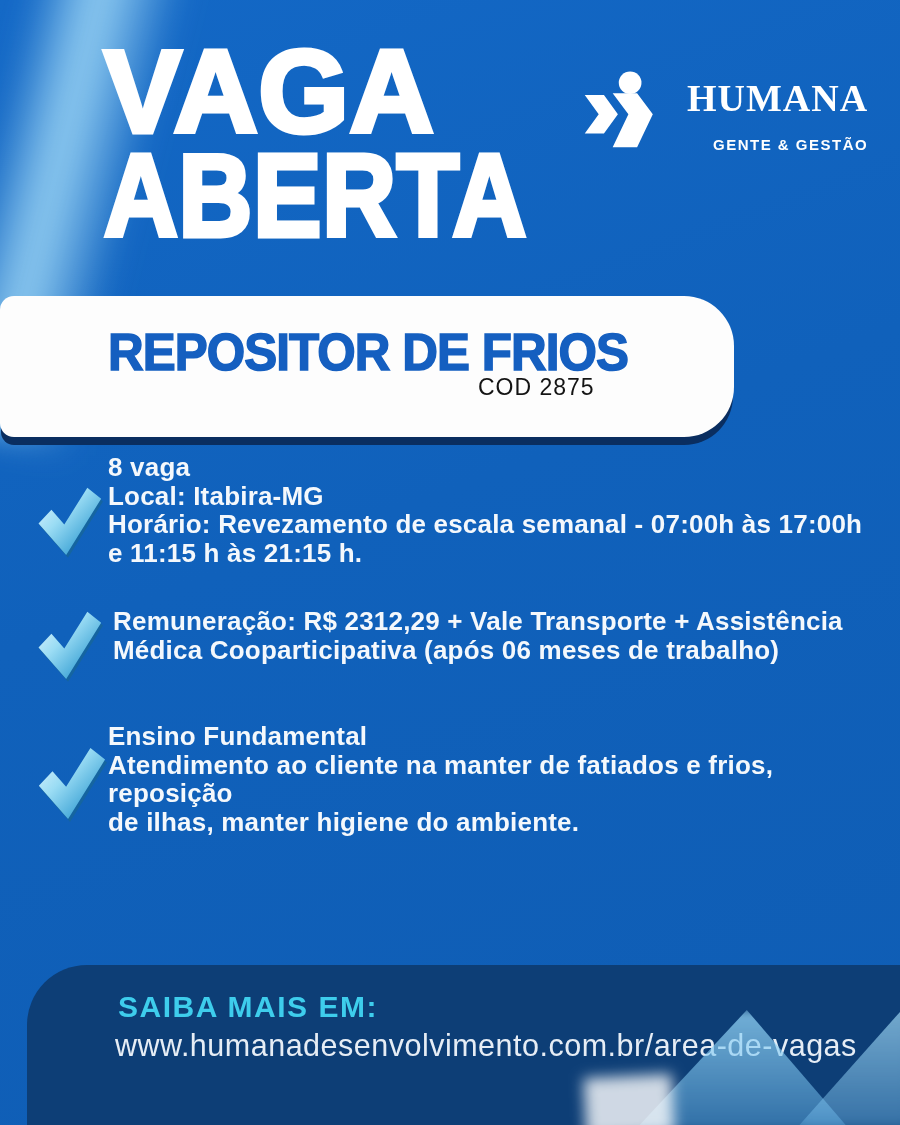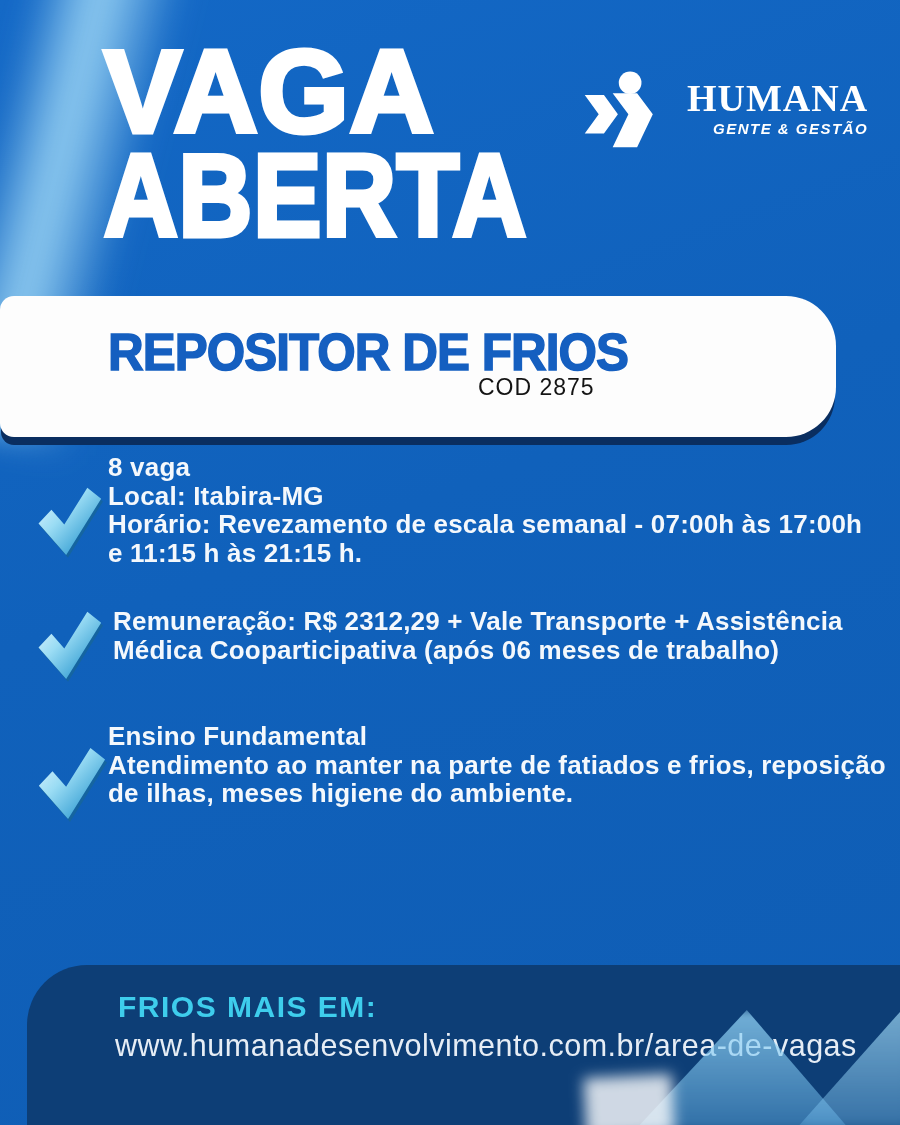--- a/index.html
+++ b/index.html
@@ -16,33 +16,33 @@
   }
   
   .logo{position:absolute;left:583px;top:68px;display:flex;align-items:flex-start;}
   .logo-icon{width:96px;height:88px;margin-right:8px;}
   .logo-text{display:flex;flex-direction:column;align-items:flex-end;margin-top:10px;}
   .logo-name{
     font-family:"Liberation Serif","DejaVu Serif",serif;
     font-weight:bold;color:#ffffff;font-size:38px;letter-spacing:1px;line-height:40px;
   }
   .logo-tagline{
-    font-weight:bold;color:#ffffff;font-size:15px;letter-spacing:1.5px;margin-top:2px;font-style:italic;
+    font-weight:bold;color:#ffffff;font-size:15px;letter-spacing:1.5px;margin-top:18px;
   }
   
   .headline{position:absolute;left:104px;top:40px;color:#ffffff;font-weight:bold;}
   .headline .hl{
     font-size:116px;line-height:104px;letter-spacing:1px;
     -webkit-text-stroke:5px #ffffff;
     transform-origin:left center;
   }
   .headline .hl2{transform:scaleX(0.88);}
   
   .card{
-    position:absolute;left:0;top:296px;width:836px;height:141px;
+    position:absolute;left:0;top:296px;width:734px;height:141px;
     background:#fdfdfd;border-radius:14px 50px 50px 14px;
     box-shadow:0 9px 0 -1px #0a2e60;
   }
   .job-title{
     position:absolute;left:108px;top:26px;
     color:#155fc0;font-weight:bold;font-size:52px;letter-spacing:-1px;
     -webkit-text-stroke:1.5px #155fc0;
     transform:scaleX(0.95);transform-origin:left center;white-space:nowrap;
   }
   .job-code{
@@ -149,26 +149,26 @@
     <div>Remuneração: R$ 2312,29 + Vale Transporte + Assistência</div>
     <div>Médica Cooparticipativa (após 06 meses de trabalho)</div>
   </div>
 
   <svg class="check-icon ck3" viewBox="0 0 76 84">
     <path d="M6,47 L20,32 L34,48 L59,8 L74,20 L36,81 Z" fill="#1565a0" transform="translate(2,3)"></path>
     <path d="M6,47 L20,32 L34,48 L59,8 L74,20 L36,81 Z" fill="url(#ckgrad)"></path>
   </svg>
   <div class="detail d3">
     <div>Ensino Fundamental</div>
-    <div>Atendimento ao manter na parte de fatiados e frios, reposição</div>
-    <div>de ilhas, meses higiene do ambiente.</div>
+    <div>Atendimento ao cliente na manter de fatiados e frios, reposição</div>
+    <div>de ilhas, manter higiene do ambiente.</div>
   </div>
 
   <div class="footer-panel">
-    <div class="footer-label">FRIOS MAIS EM:</div>
+    <div class="footer-label">SAIBA MAIS EM:</div>
     <div class="footer-url">www.humanadesenvolvimento.com.br/area-de-vagas</div>
   </div>
 
   <div class="wm-tri1"></div>
   <div class="wm-tri2"></div>
   <div class="wm-rect"></div>
 
 </div>
 
 </body></html>

